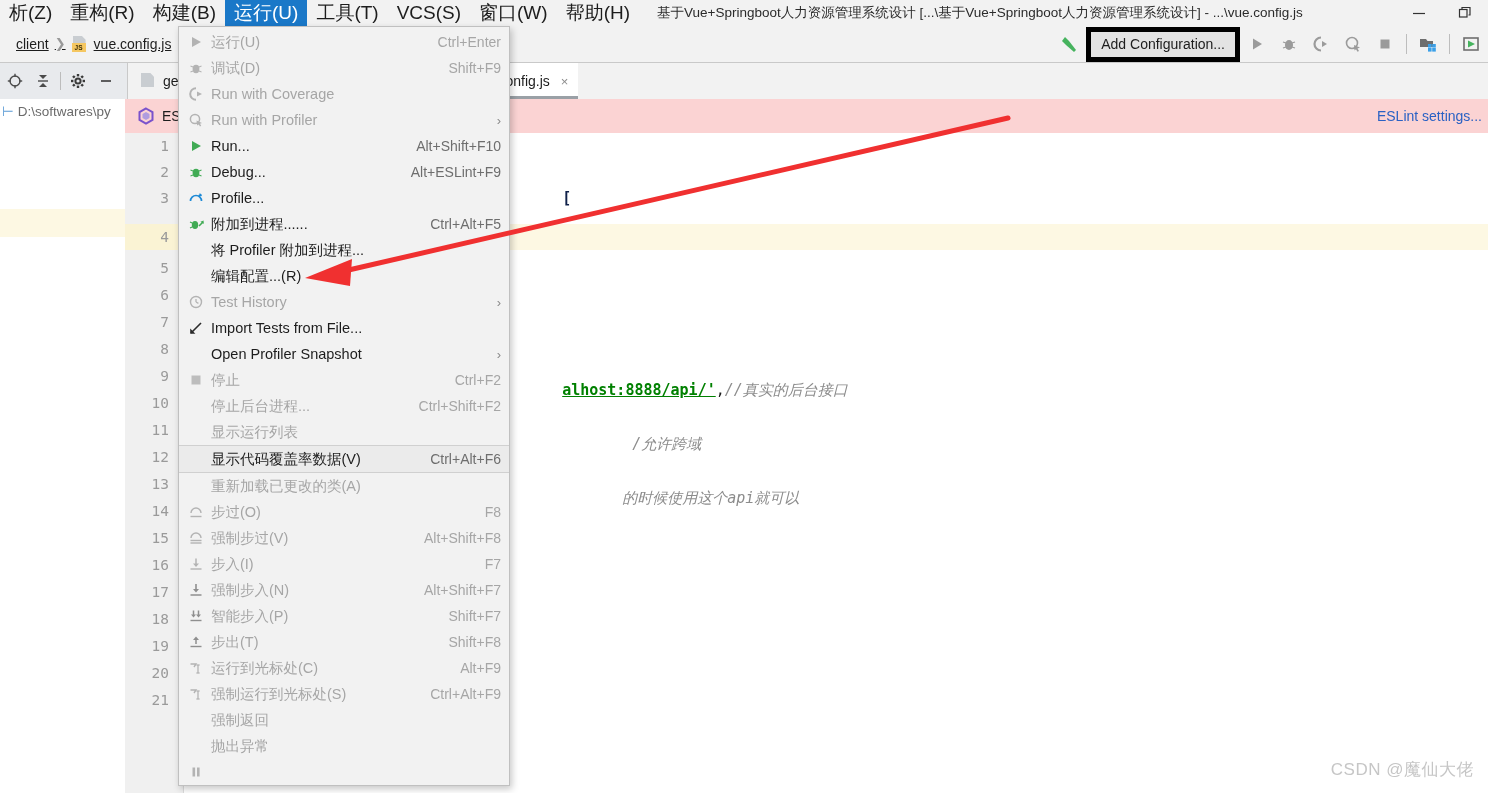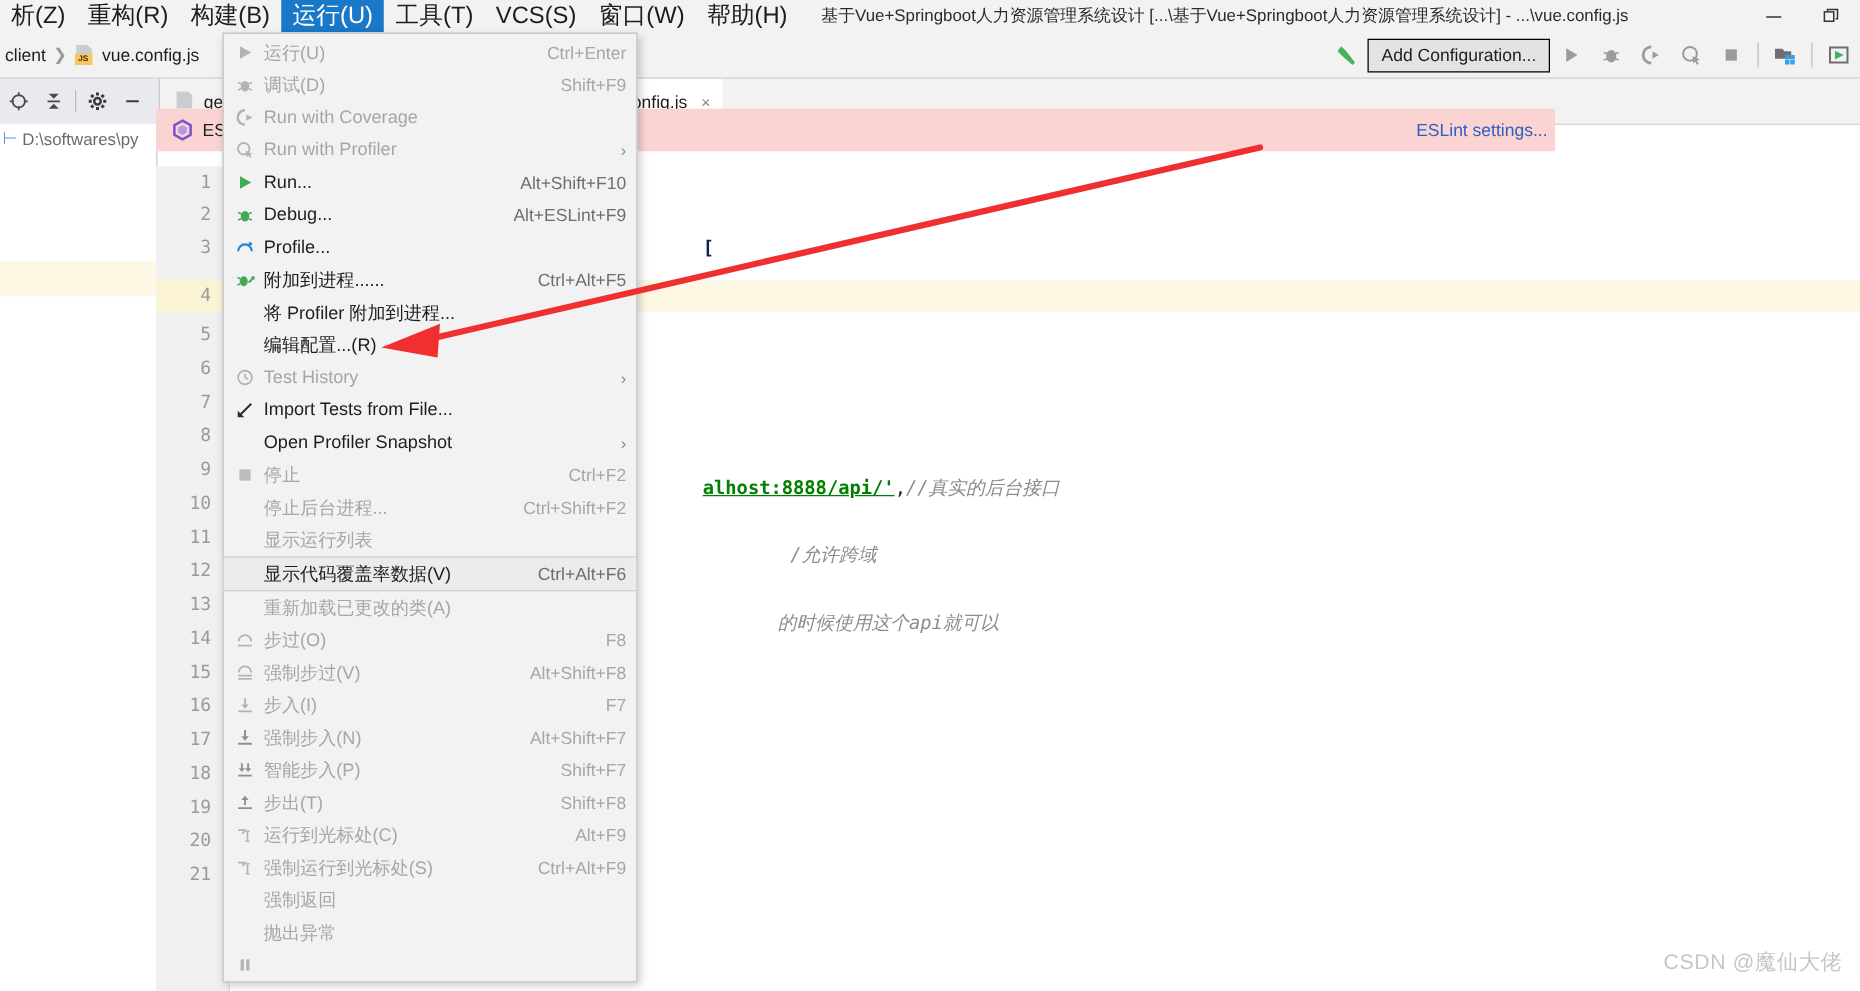--- a/index.html
+++ b/index.html
@@ -71,24 +71,25 @@
     left: 0; top: 26px;
     width: 1488px; height: 36px;
     background: #f2f2f2;
     border-bottom: 1px solid #c9c9c9;
     display: flex;
     align-items: center;
   }
   .breadcrumb {
     display: flex;
     gap: 6px;
-    padding-left: 4px;
+    padding-left: 16px;
     font-size: 14px;
     color: #1d1d1d;
     white-space: nowrap;
+    text-decoration: underline;
   }
   .breadcrumb .sep { color: #9a9a9a; font-size: 13px; }
   .js-badge {
     display: inline-block;
     width: 16px; height: 16px;
     position: relative;
     flex: 0 0 auto;
   }
   .js-badge::before {
     content: "";
@@ -111,21 +112,21 @@
   }
   .toolbar-right {
     margin-left: auto;
     display: flex;
     align-items: center;
     gap: 2px;
     padding-right: 2px;
   }
   .hammer-ico { width: 28px; height: 26px; display:flex; align-items:center; justify-content:center; }
   .add-config {
-    border: 1px solid #000000;
+    border: 5px solid #000000;
     background: #e3e3e3;
     padding: 3px 10px 4px 10px;
     font-size: 14px;
     color: #1d1d1d;
     line-height: 18px;
     white-space: nowrap;
   }
   .tb-ico {
     width: 30px; height: 26px;
     display: flex; align-items: center; justify-content: center;
@@ -211,22 +212,22 @@
     white-space: nowrap;
   }
   .lp-band-yellow {
     position:absolute; left:0; top:110px; width:125px; height:28px;
     background:#fdf8e3;
   }
 
   
   .eslint-banner {
     position: absolute;
-    left: 125px; top: 87px;
-    width: 1119px; height: 34px;
+    left: 125px; top: 99px;
+    width: 1363px; height: 34px;
     background: #fbd3d3;
     display: flex;
     align-items: center;
     padding-left: 12px;
     box-sizing: border-box;
   }
   .eslint-ico {
     width: 18px; height: 18px; flex:0 0 auto;
     margin-right: 7px;
   }

